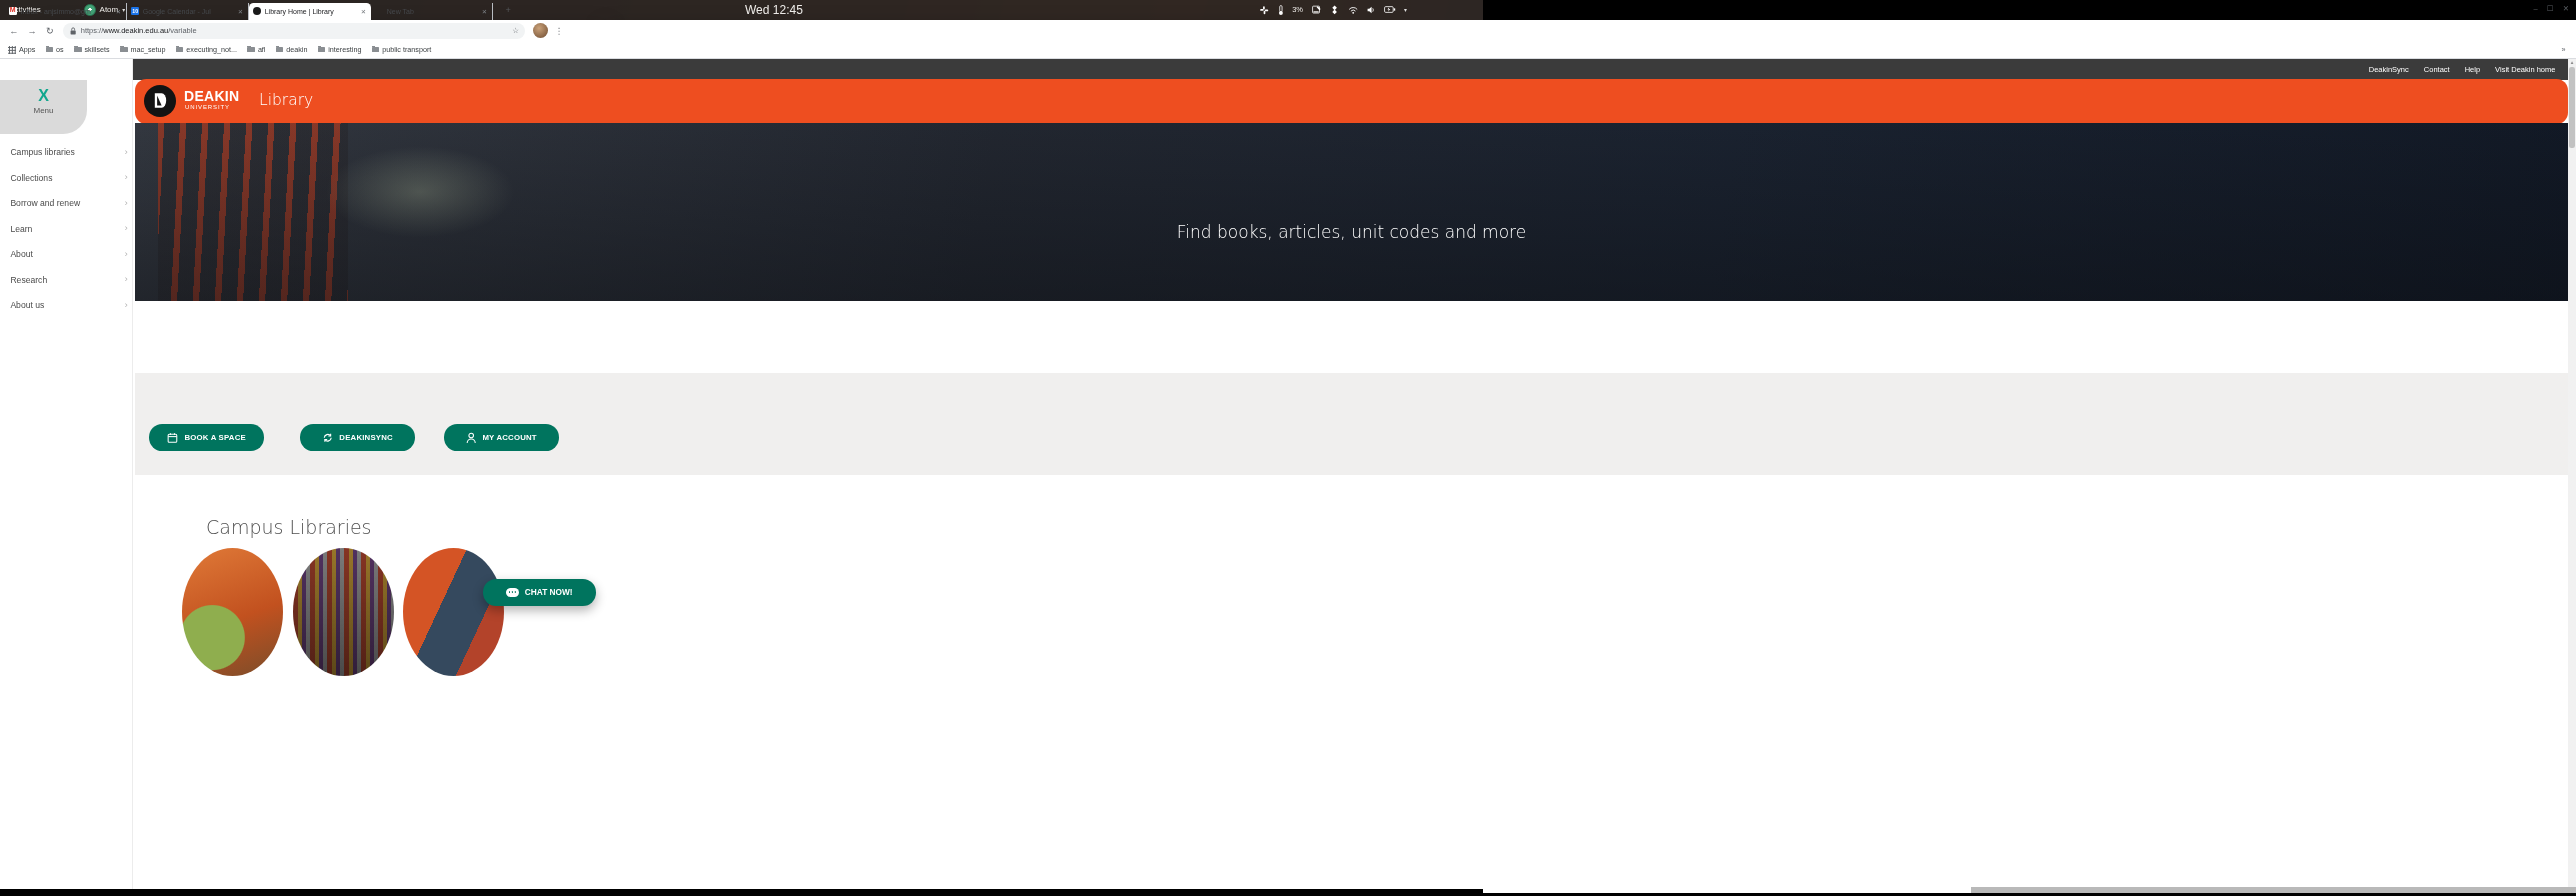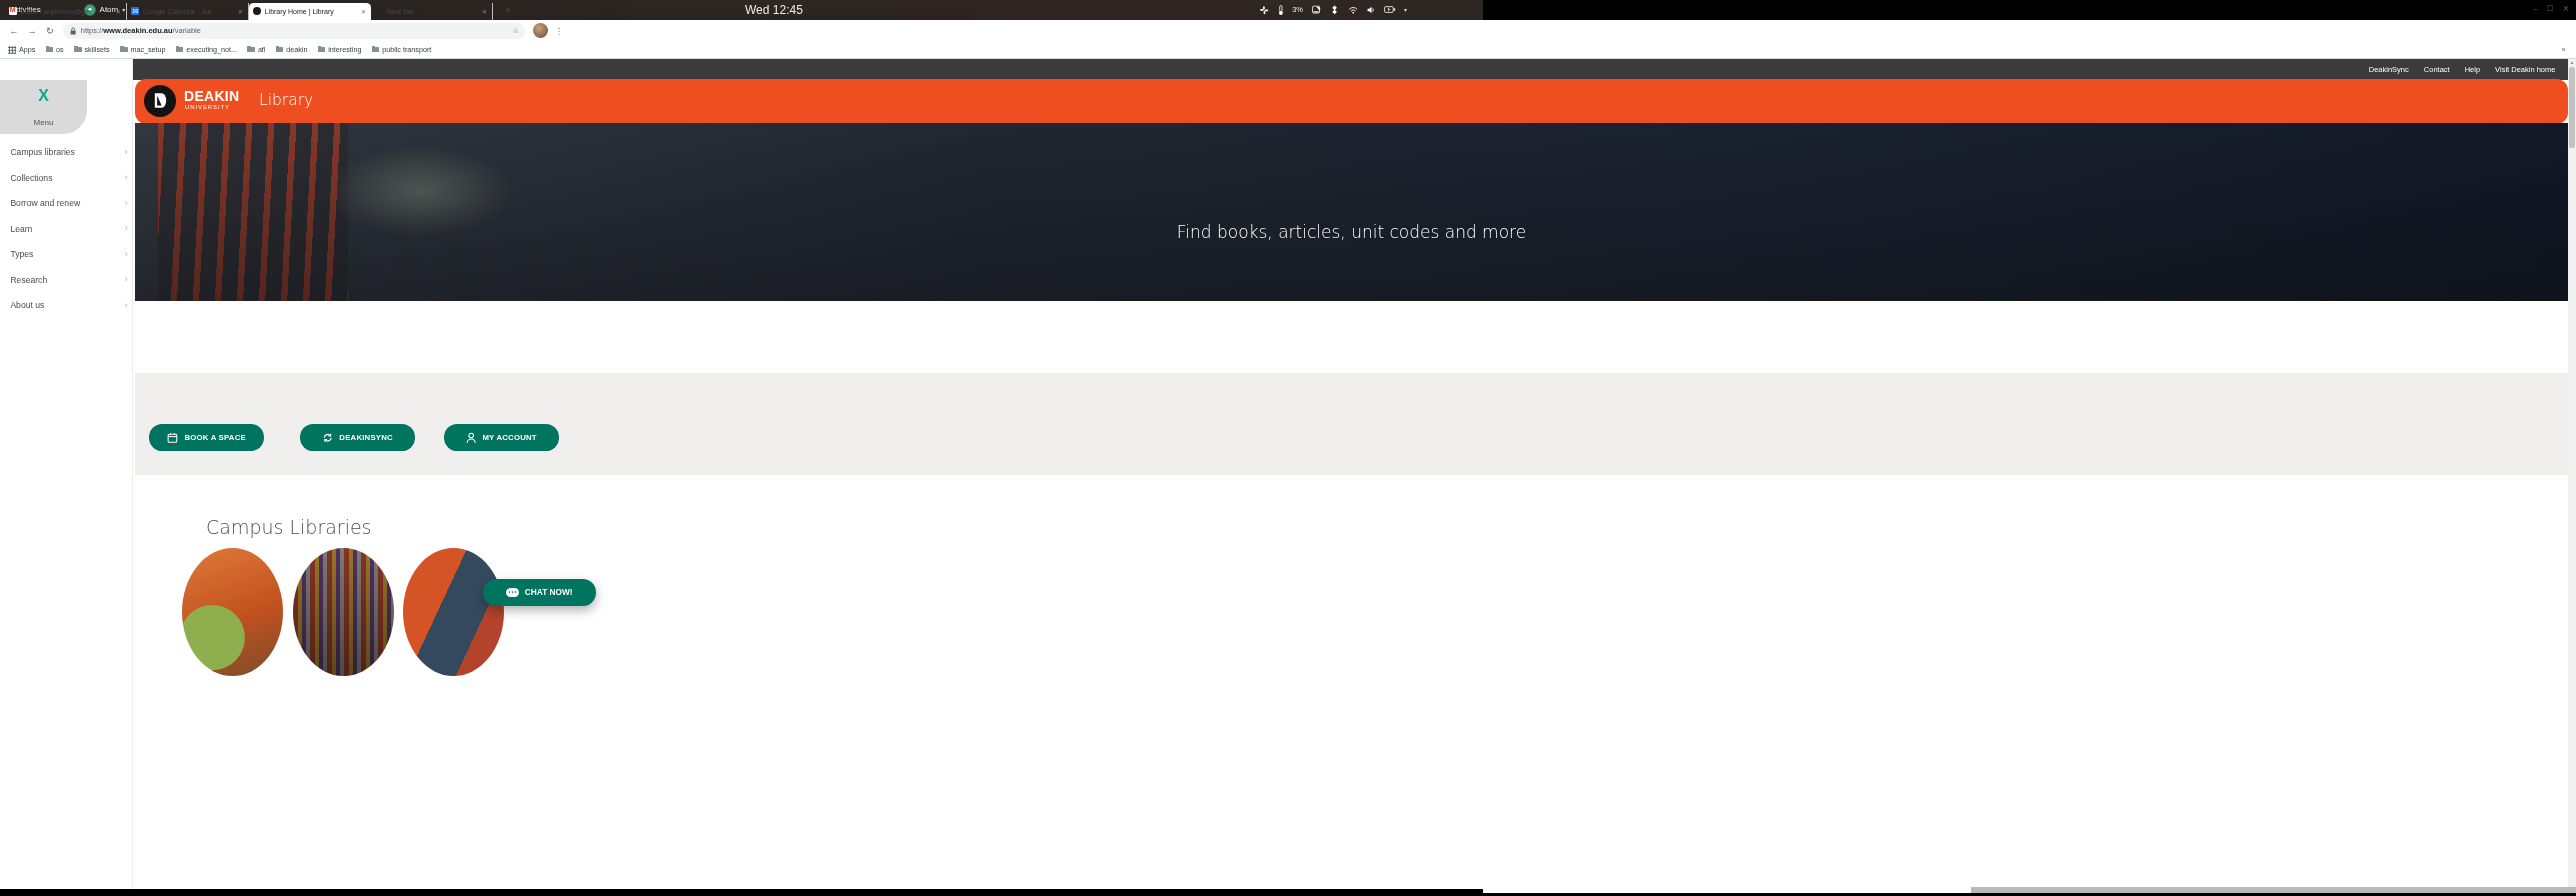--- a/index.html
+++ b/index.html
@@ -224,21 +224,21 @@
   .foldic::before{content:"";position:absolute;left:0;top:-1.1px;width:3.5px;height:1.2px;background:inherit}
   #page{position:absolute;left:0;top:59px;right:0;bottom:0;background:#fff;overflow:hidden}
   #page .util{position:absolute;left:132px;top:0;right:8px;height:21px;background:#3b3b3b;display:flex;align-items:center;justify-content:flex-end;gap:15px;color:#fff;font-size:7.5px;padding-right:12.6px;box-sizing:border-box}
   #psb{position:absolute;right:0;top:0;width:8px;bottom:0;background:#f1f1f1;color:#8a8a8a;font-size:4.6px;text-align:center}
   #psb .thumb{position:absolute;left:1.2px;top:8px;width:5.8px;height:81px;background:#c2c2c2;border-radius:2.3px}
   #psb .up{position:absolute;top:1.2px;left:1.7px}
   #psb .dn{position:absolute;bottom:1.2px;left:1.7px}
   #sidebar{position:absolute;left:0;top:0;width:132px;bottom:0;background:#fff;border-right:0.6px solid #ececec}
   #menu-blk{position:absolute;left:0;top:21px;width:87px;height:54px;background:#dadada;border-radius:0 0 24px 0;text-align:center}
   #menu-blk .mx{color:#12a78e;font-size:16px;font-weight:bold;margin-top:7px}
-  #menu-blk .ml{color:#555;font-size:8px;margin-top:13px}
+  #menu-blk .ml{color:#555;font-size:8px;margin-top:1px}
   #sidebar .sitem{position:relative;padding:7px 10.4px;width:86px;font-size:8.6px;color:#4a4a4a;line-height:11.5px}
   #sidebar .sitem .chv{position:absolute;right:-21px;top:5.8px;color:#b3b3b3;font-size:9.8px}
   #sidebar .snav{position:absolute;left:0;top:81px}
   #dkband{position:absolute;left:135px;top:19.5px;right:8px;height:45px;border-radius:11.5px}
   #dkband .logo{position:absolute;left:9.2px;top:6.3px;width:32px;height:32px;border-radius:50%;background:#131313;display:flex;align-items:center;justify-content:center}
   #dkband .btop{position:absolute;left:49px;top:9.2px;color:#fff;font-weight:bold;font-size:14px;letter-spacing:0.3px}
   #dkband .bbot{position:absolute;left:50px;top:25px;color:#fff;font-size:6px;letter-spacing:0.9px}
   #dkband .prod{position:absolute;left:124px;top:12.6px;color:#fff;font-size:15.5px;font-weight:300;font-family:"DejaVu Sans",sans-serif}
   #hero{position:absolute;left:135px;top:64px;right:8px;height:178px;overflow:hidden;
      background:linear-gradient(100deg,#3a3f48 0%,#262b35 35%,#1d2635 65%,#131b29 100%)}
@@ -1116,21 +1116,21 @@
 
   <div class="ntoolbar">
     <span class="ci">←</span>
     <span class="ci">→</span>
     <span class="ci">↻</span>
     <div class="omni">
       <svg width="6.3" height="8" viewBox="0 0 11 14">
           <rect x="1" y="6" width="9" height="7" rx="1" fill="#5f6368"></rect>
           <path d="M3 6 V4 a2.5 2.5 0 0 1 5 0 V6" fill="none" stroke="#5f6368" stroke-width="1.6"></path>
         </svg>
-      <span><span class="path">https://</span><b style="font-weight:bold;color:#202124">www.deakin.edu.au</b><span class="path">/variable</span></span>
+      <span><span class="path">https://</span><b style="font-weight:normal;color:#202124">www.deakin.edu.au</b><span class="path">/variable</span></span>
       <span class="star">☆</span>
     </div>
     <span class="cavatar"></span>
     <span class="dots3">⋮</span>
   </div>
 
   <div class="bbar">
     <span class="bfold">
         <span class="appsic"></span>
         <span>Apps</span>
@@ -1198,21 +1198,21 @@
 
           <div class="sitem chev">
             <span>Borrow and renew</span><span class="chv">›</span>
           </div>
 
           <div class="sitem">
             <span>Learn</span><span class="chv">›</span>
           </div>
 
           <div class="sitem">
-            <span>Types</span><span class="chv">›</span>
+            <span>About</span><span class="chv">›</span>
           </div>
 
           <div class="sitem">
             <span>Research</span><span class="chv">›</span>
           </div>
 
           <div class="sitem chev">
             <span>About us</span><span class="chv">›</span>
           </div>
         </div>

